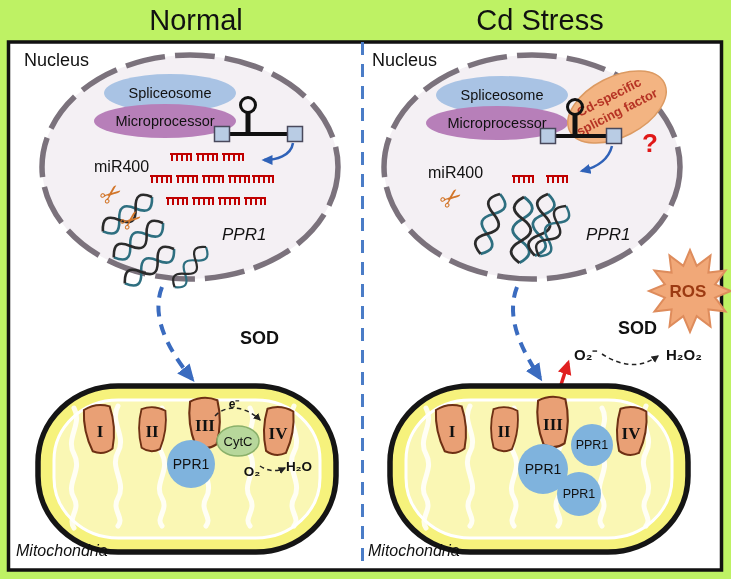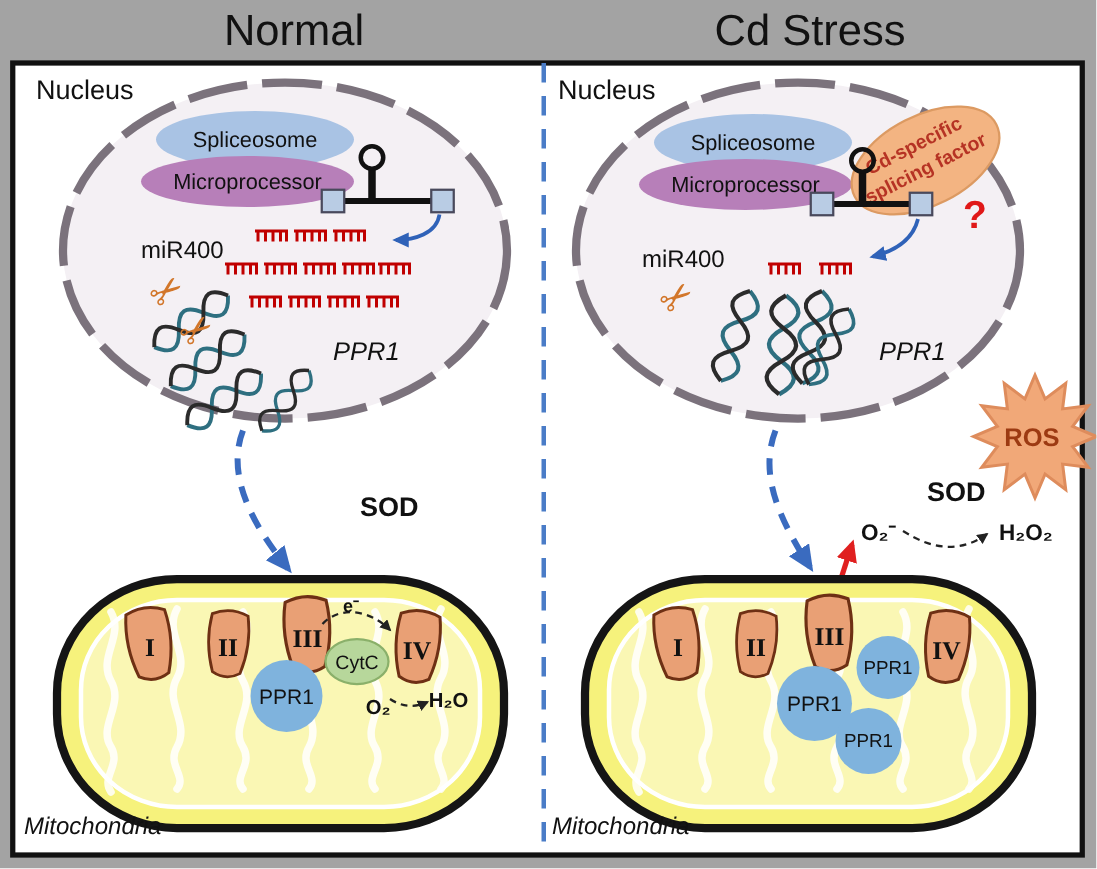--- a/index.html
+++ b/index.html
@@ -1,16 +1,16 @@
 <!DOCTYPE html>
 <html><head>
 <meta charset="utf-8">
 <style>
   html,body{margin:0;padding:0;background:#fff;}
-  .fig-wrap{width:731px;height:579px;position:relative;background:#a3a3a3;}
+  .fig-wrap{width:731px;height:579px;position:relative;background:#bef264;}
   svg{display:block;font-family:"Liberation Sans",sans-serif;}
   text{fill:#111;}
   .t-title{font-size:29px;}
   .t-comp{font-size:18px;}
   .t-ell{font-size:14.5px;}
   .t-mir{font-size:16px;}
   .t-gene{font-size:17px;font-style:italic;}
   .t-sod{font-size:18px;font-weight:bold;}
   .t-mito{font-size:16px;font-style:italic;}
   .t-cplx{font-family:"Liberation Serif",serif;font-size:17px;font-weight:600;}

